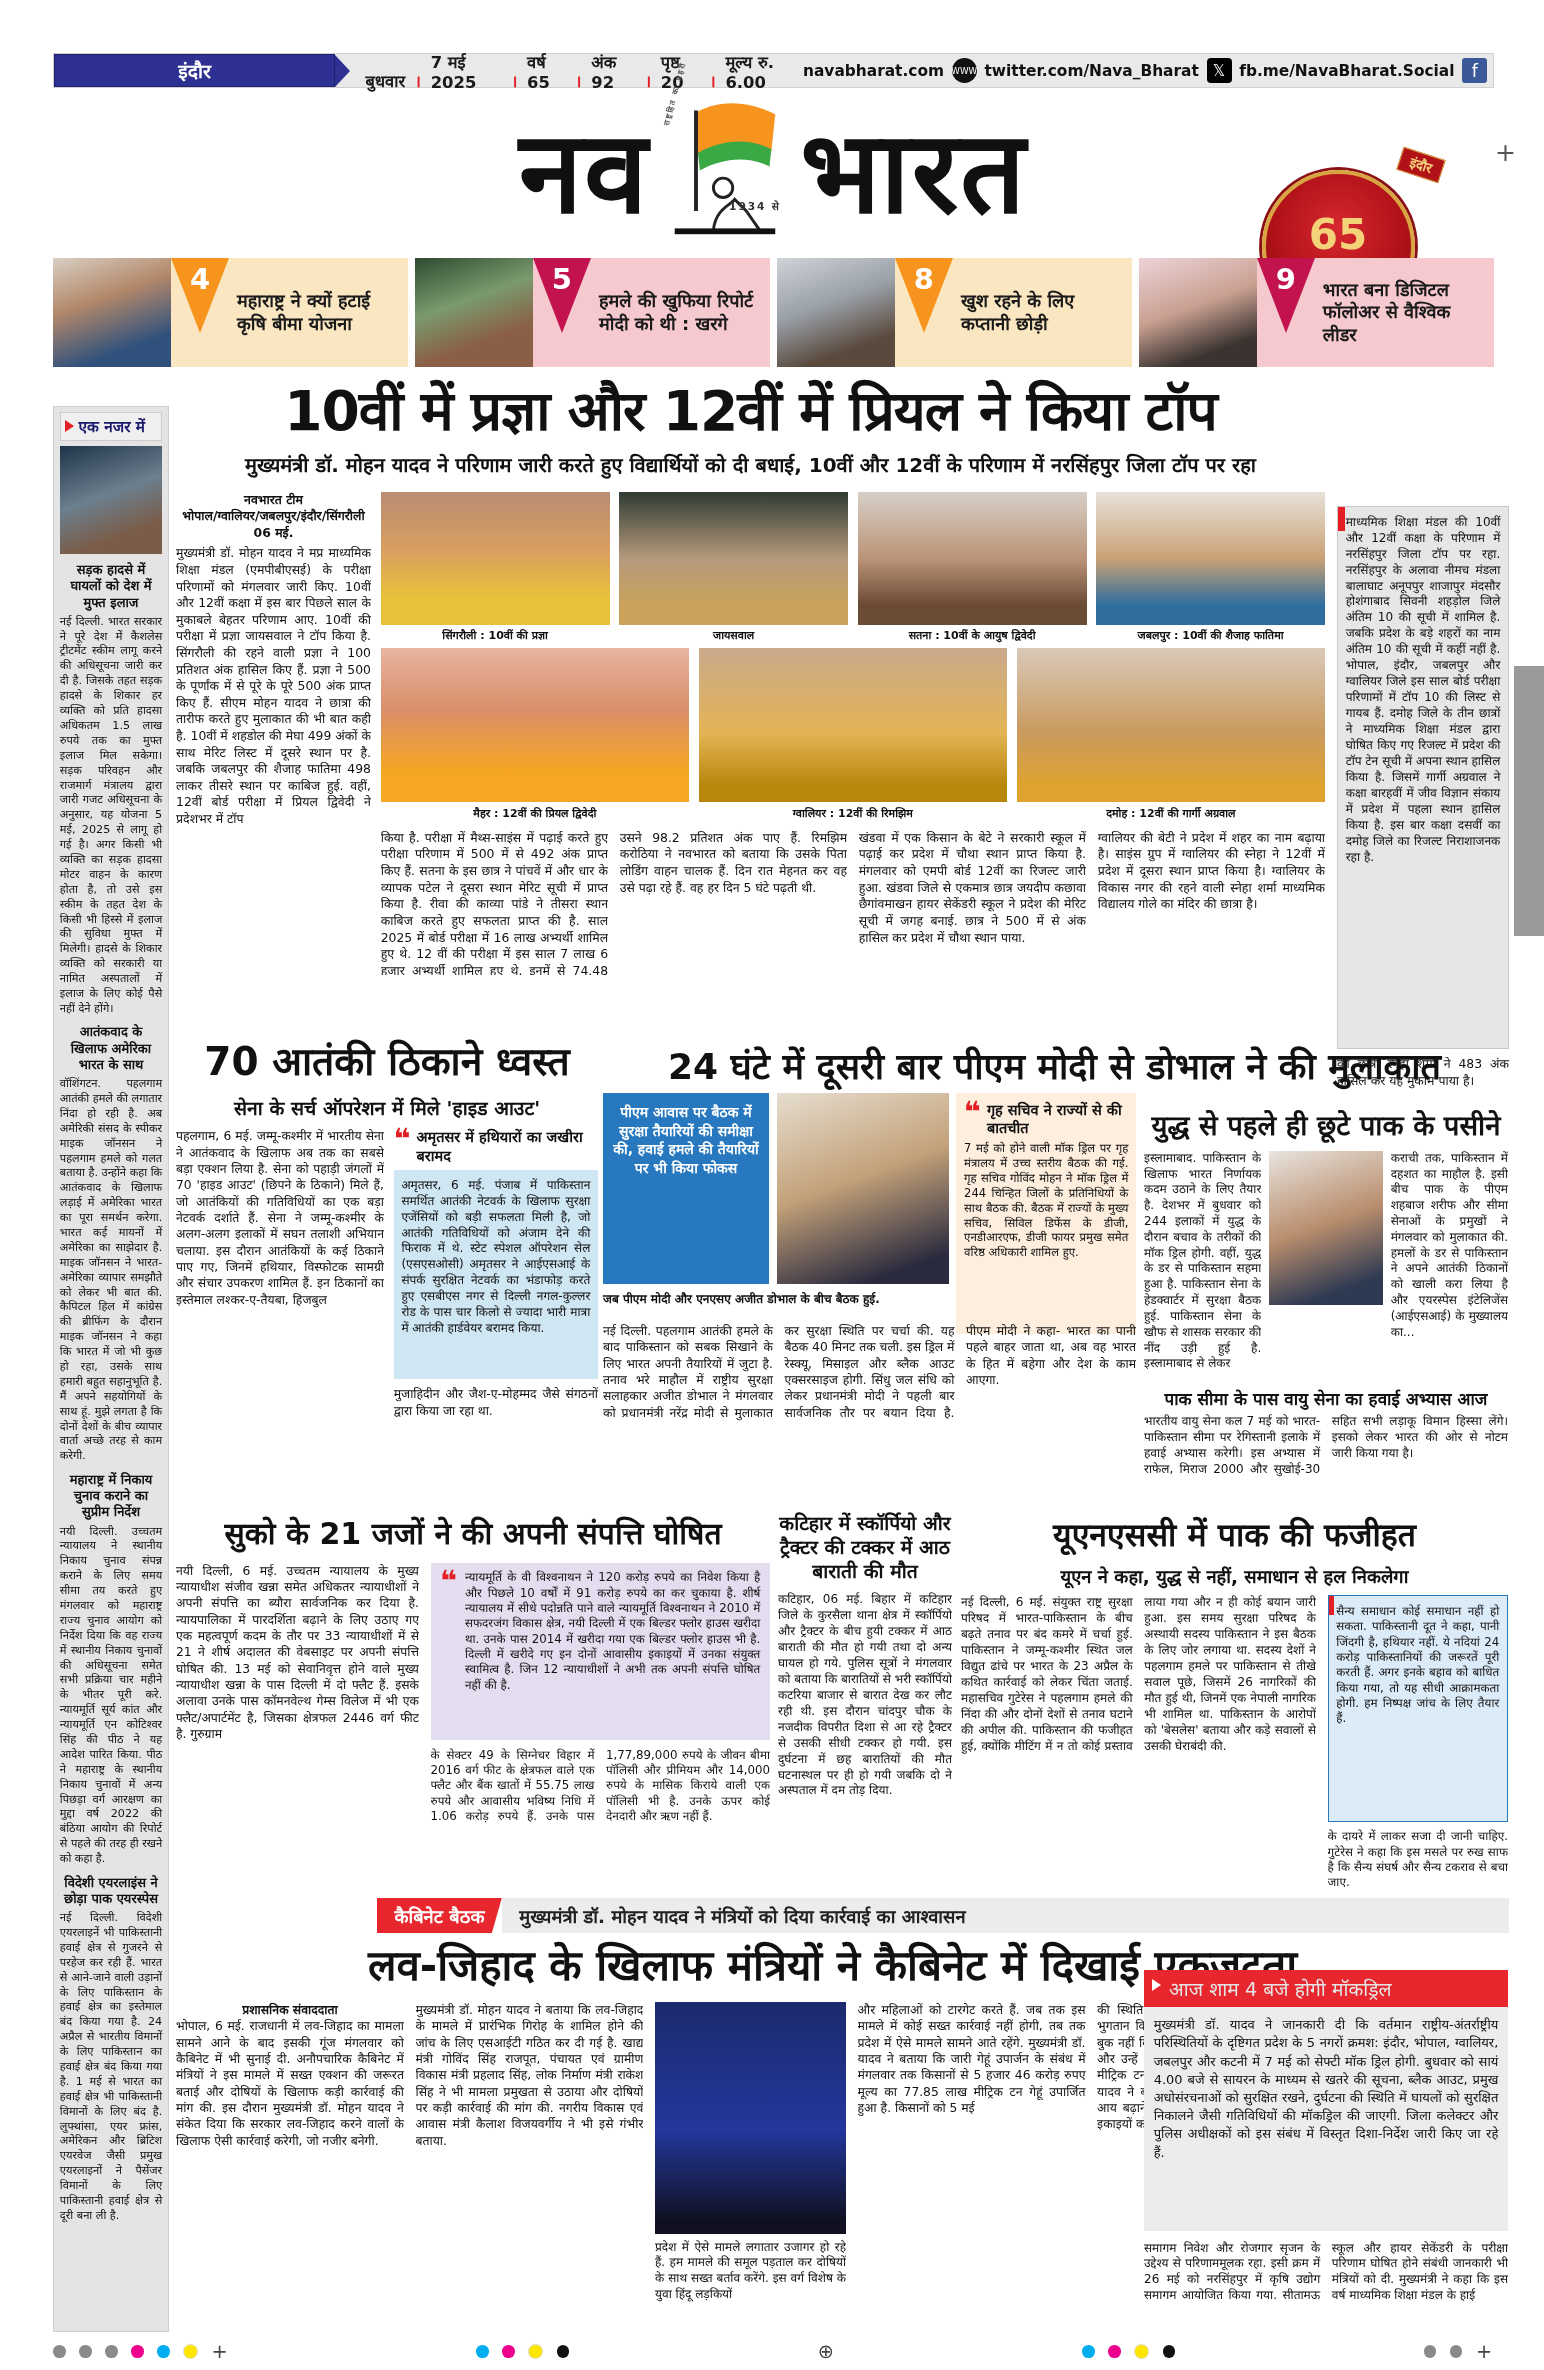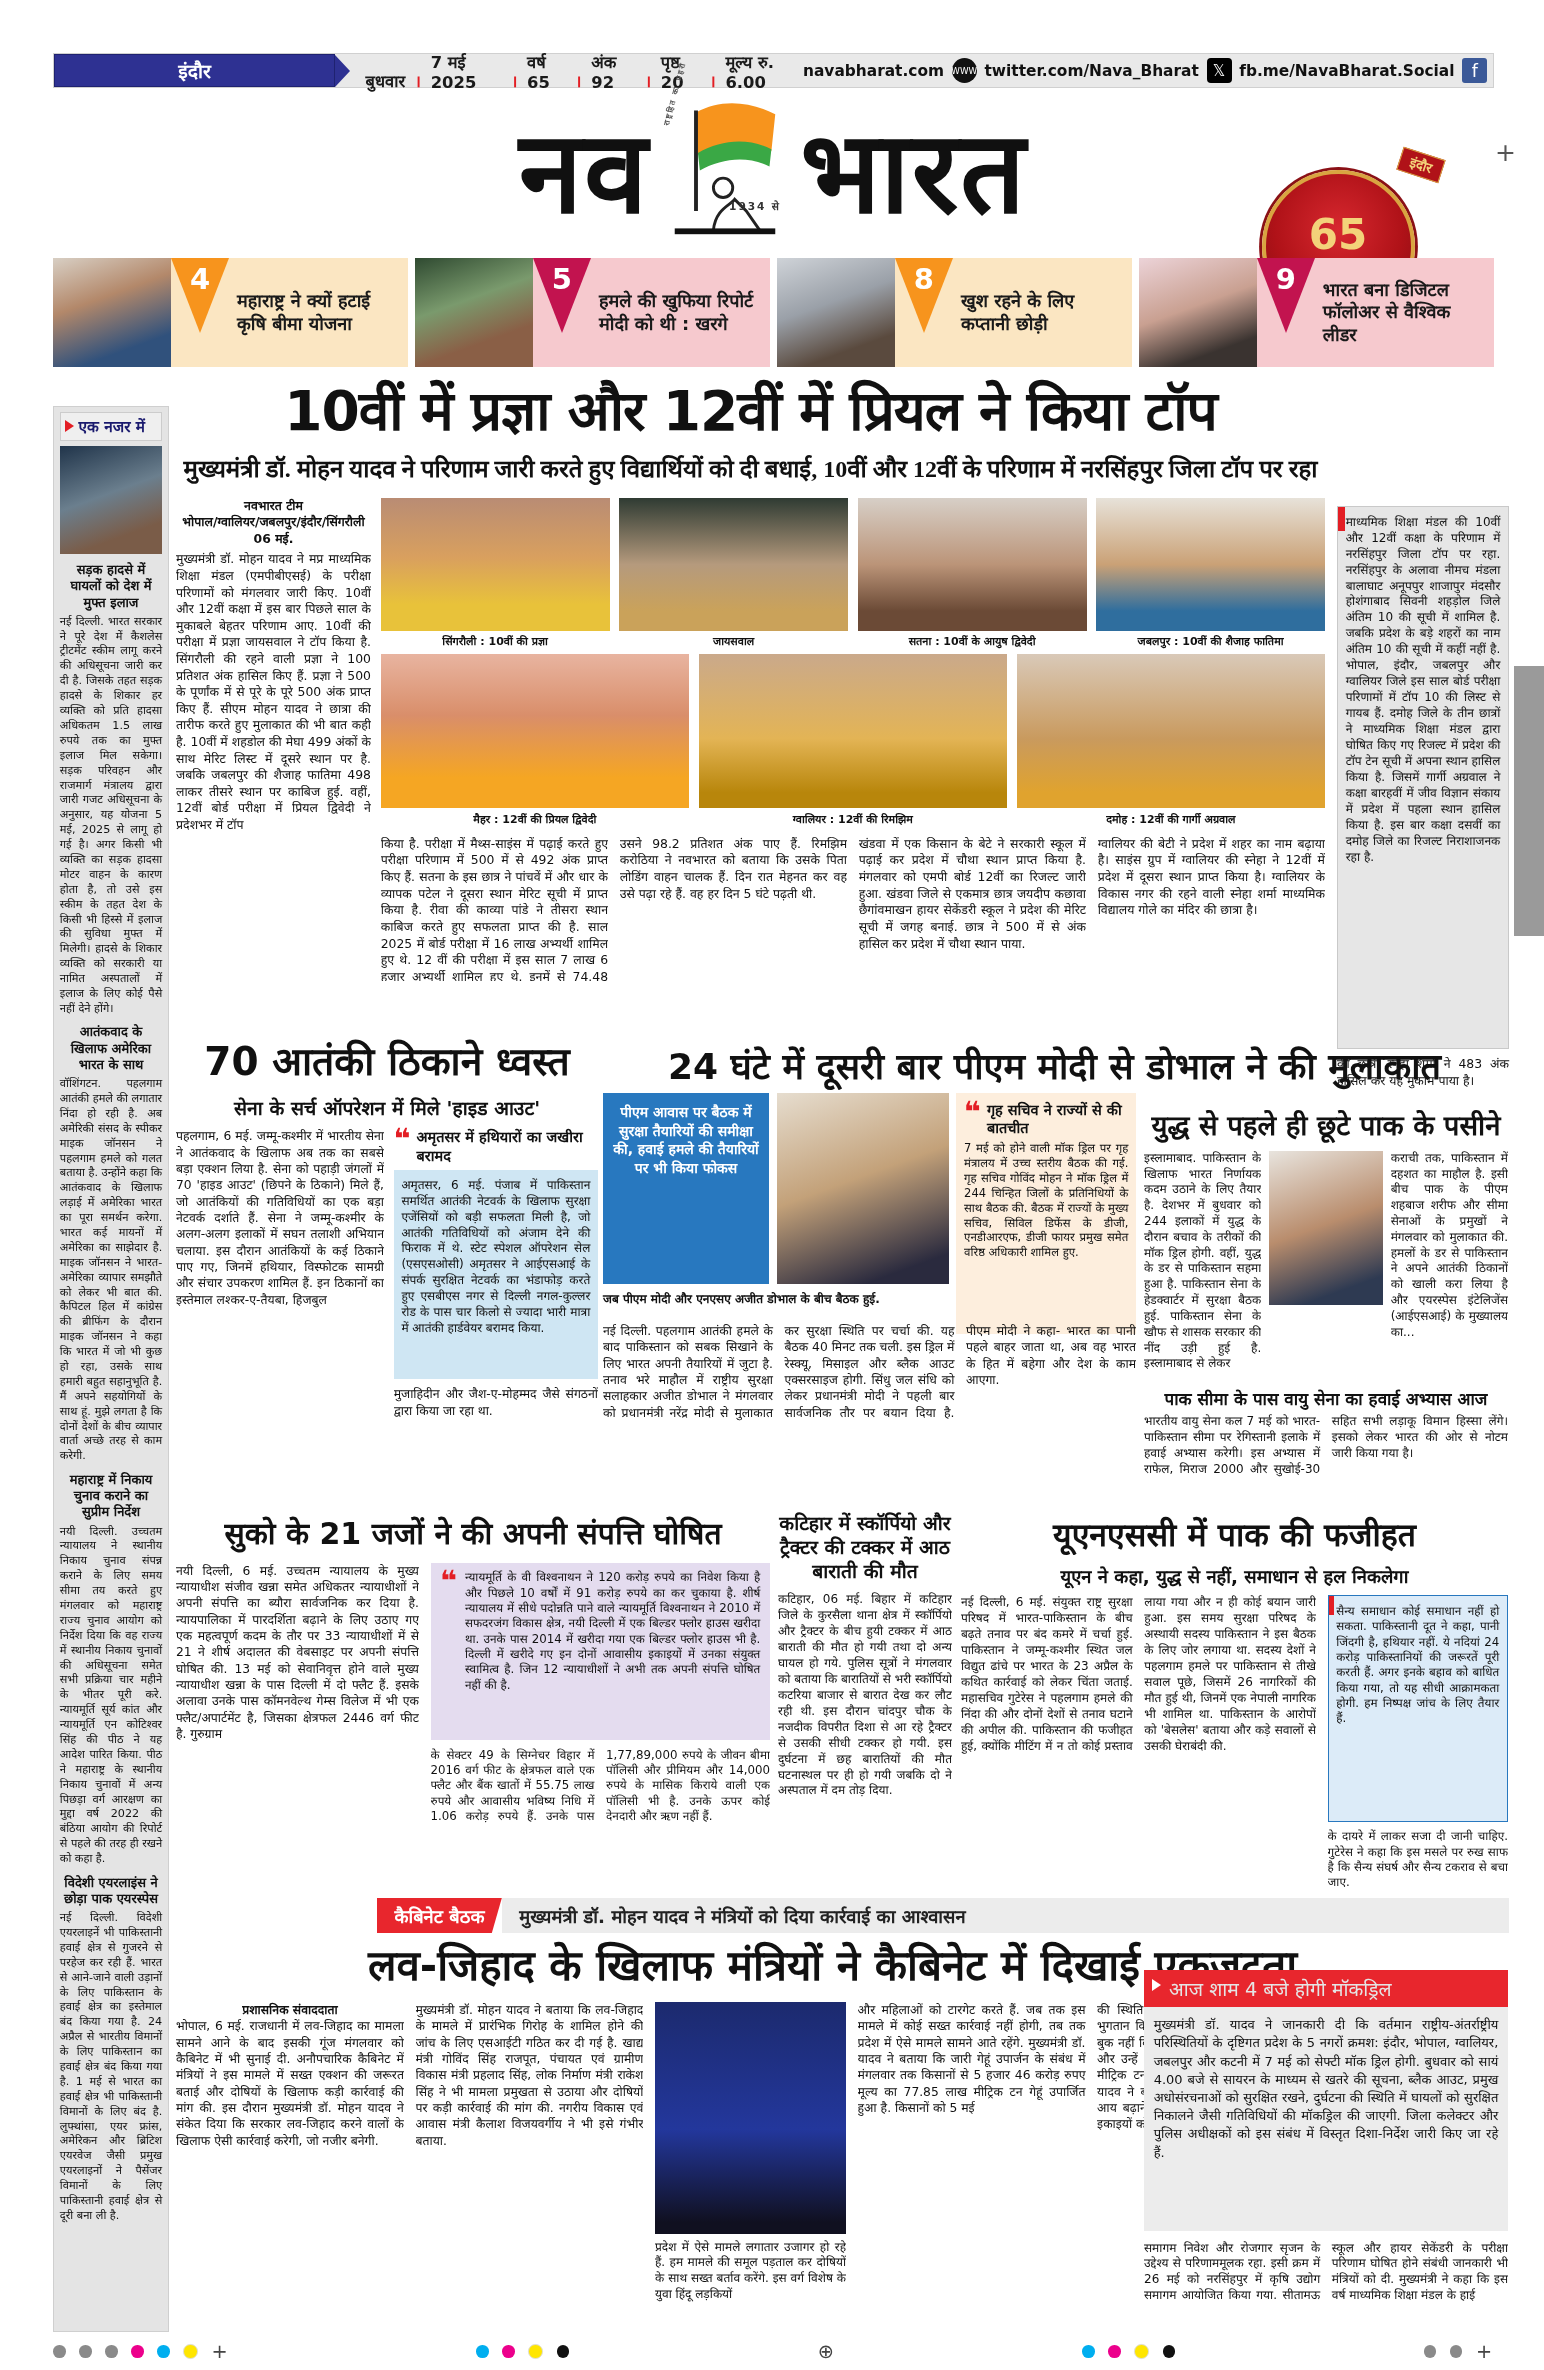--- a/index.html
+++ b/index.html
@@ -71,21 +71,21 @@
         box-sizing:border-box;padding:4.8px 5.8px;overflow:hidden;}
   .railhead{display:flex;align-items:center;gap:4.8px;font-weight:bold;font-size:15.4px;color:#1a1a6e;
             background:#efefef;border:1px solid #ccc;padding:2.9px 3.9px;margin-bottom:5.8px;}
   .red-arrow{width:0;height:0;border-top:6.8px solid transparent;border-bottom:6.8px solid transparent;border-left:9.7px solid #e31e24;}
   .railphoto{width:102px;height:108px;margin-bottom:5.8px;}
   .rail h4{font-size:13px;margin:7.7px 0 3.9px 0;text-align:center;line-height:1.25;}
   .rail p{font-size:11.2px;line-height:1.33;text-align:justify;margin:0 0 5.8px 0;}
   
   .main{left:176px;top:382px;width:1149px;}
   .main h1{margin:0;text-align:center;font-size:55px;line-height:1.08;letter-spacing:-1px;}
-  .main .sub{margin-top:9.7px;text-align:center;font-weight:bold;font-size:24px;font-family:Liberation Serif, serif;}
+  .main .sub{margin-top:9.7px;text-align:center;font-weight:bold;font-size:20px;}
   .ms-grid{display:flex;gap:9.7px;margin-top:13.5px;}
   .ms-left{width:195px;flex:none;font-size:12.4px;line-height:1.34;text-align:justify;height:618px;overflow:hidden;}
   .ms-left .by1{font-weight:bold;text-align:center;}
   .ms-left .by2{font-weight:bold;text-align:center;margin-bottom:3.9px;}
   .ms-right{flex:1;}
   .phrow{display:flex;gap:9.7px;}
   .phcell{flex:1;}
   .phcell .photo{width:100%;height:133px;}
   .phcell .cap{font-weight:bold;font-size:11px;text-align:center;padding:2.9px 0 5.8px 0;}
   .ms-cols{display:flex;gap:11.6px;margin-top:3.9px;}

